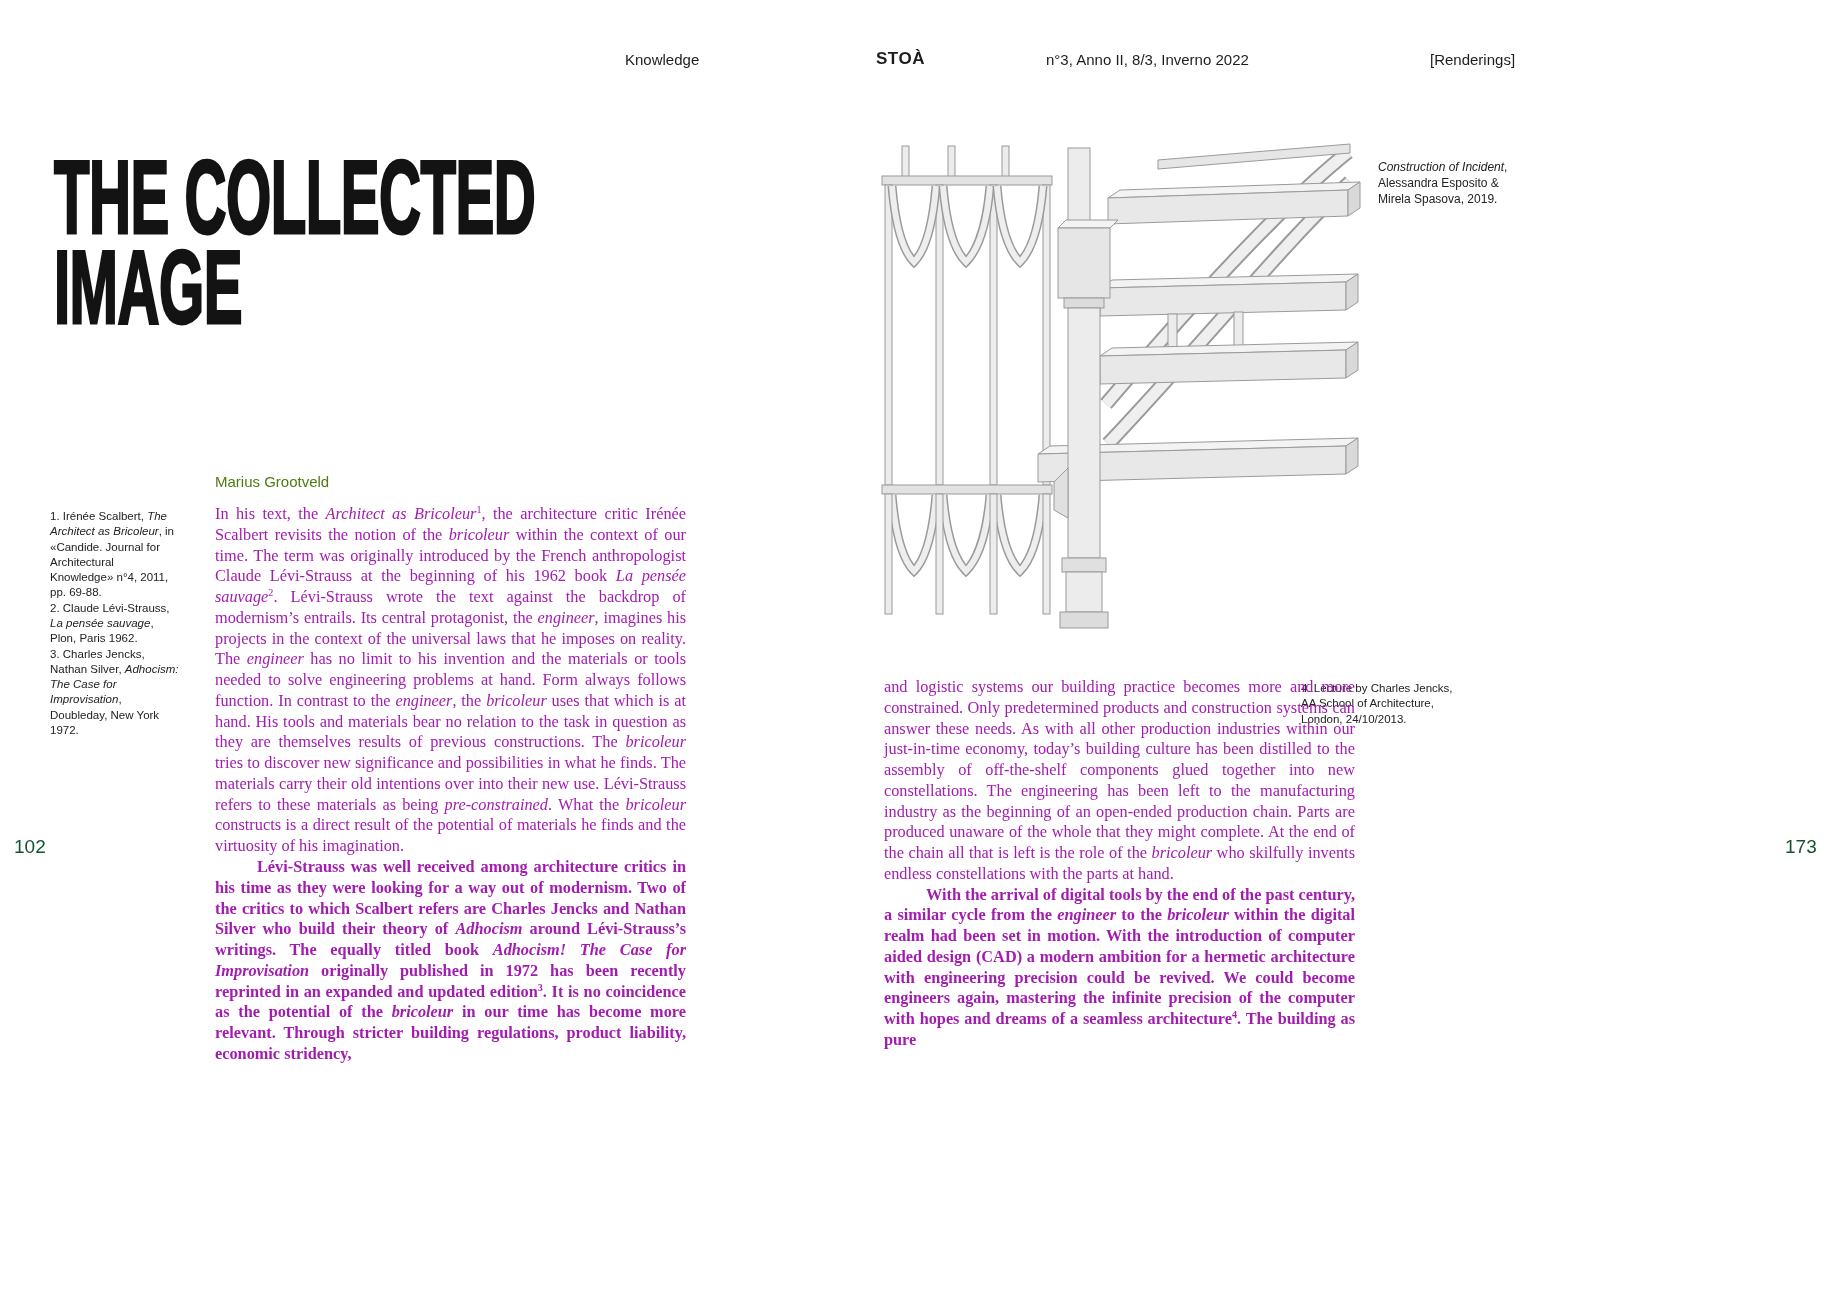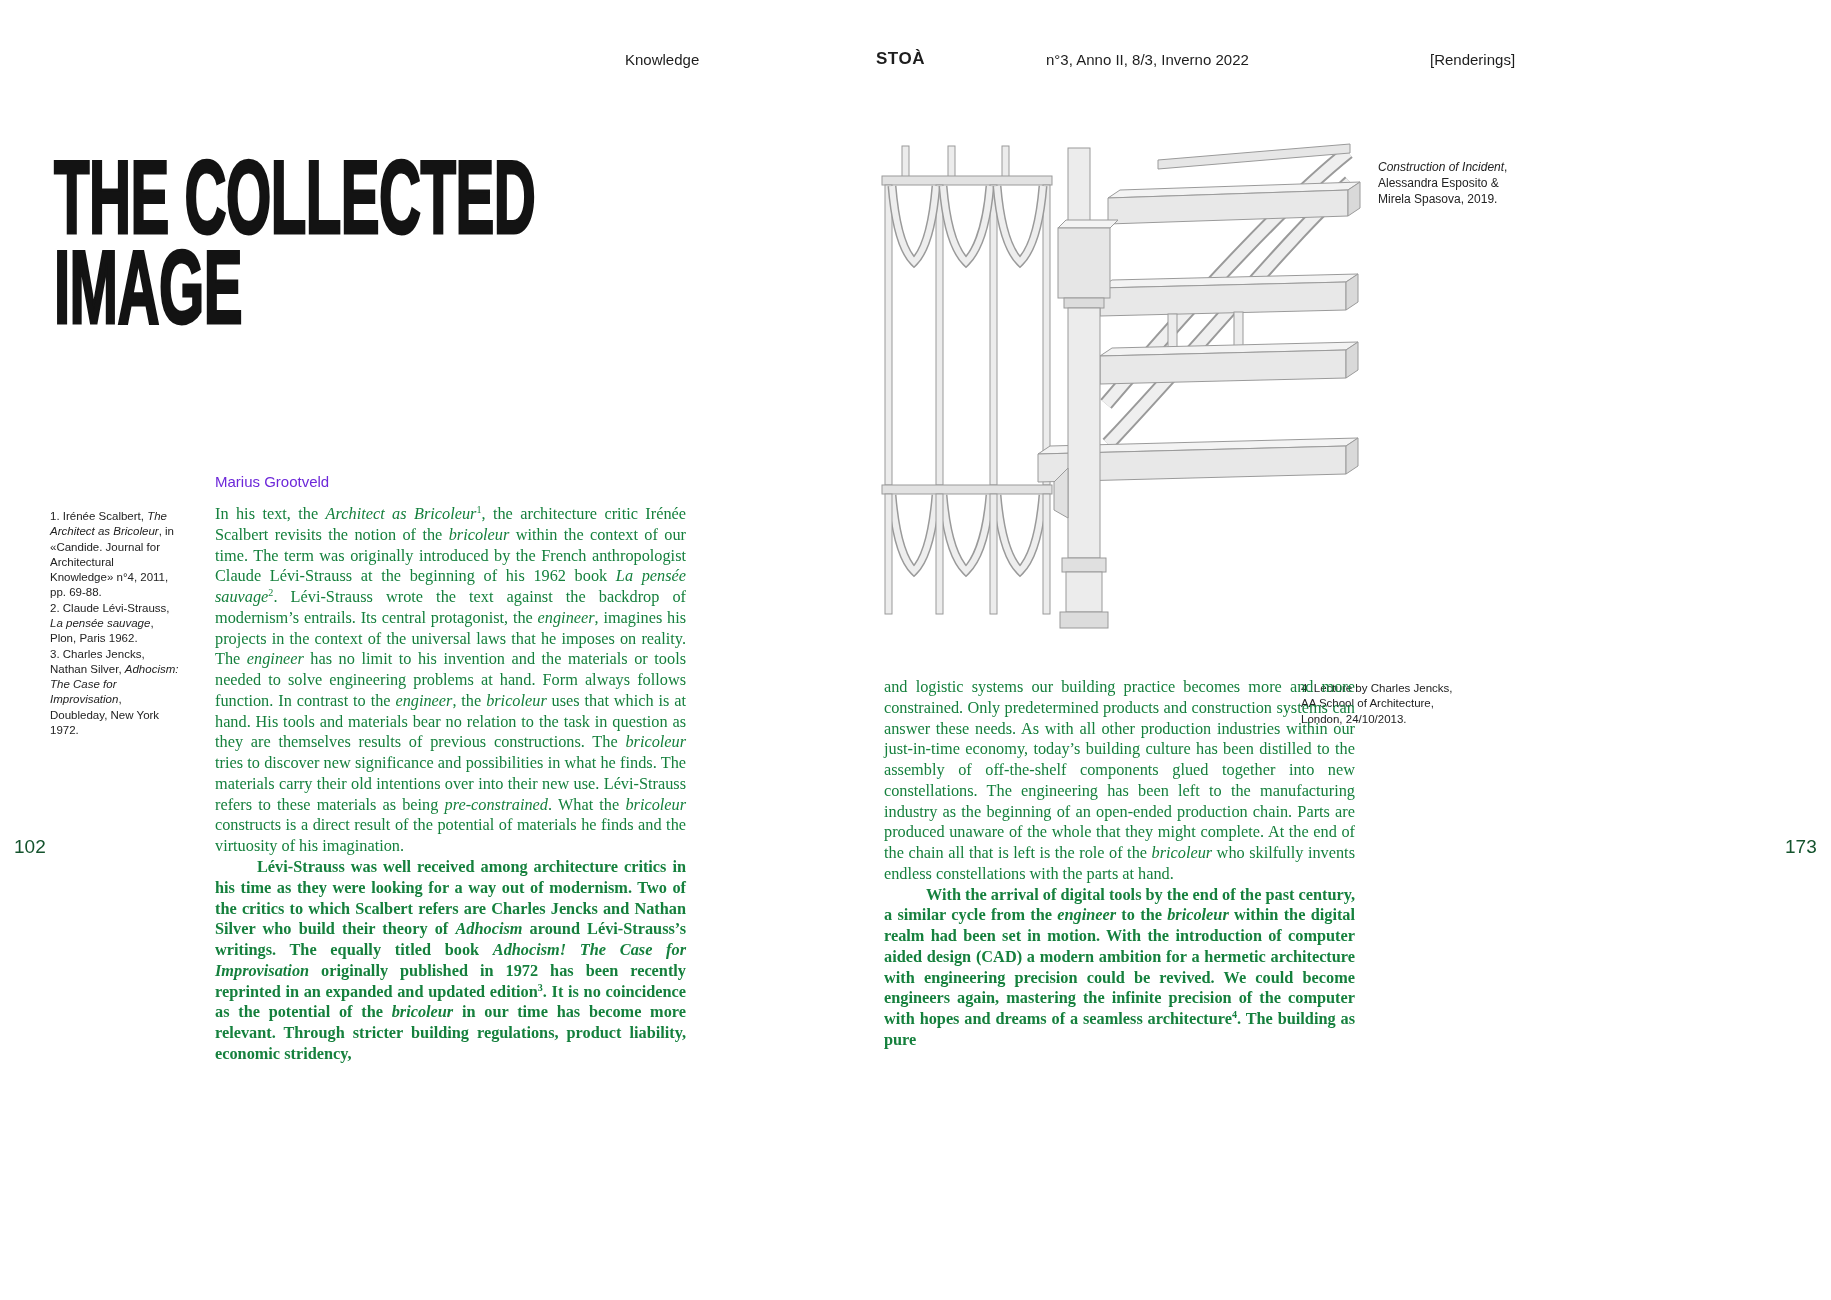--- a/index.html
+++ b/index.html
@@ -13,35 +13,35 @@
   .hdr-journal  { left:876px; font-weight:700; font-size:17px; top:49px; letter-spacing:.5px; }
   .hdr-issue    { left:1046px; }
   .hdr-category { left:1430px; }
 
   
   .title { position:absolute; left:54px; top:152px; transform:scaleX(0.56); transform-origin:left top;
            font-weight:700; font-size:104px; line-height:0.87; letter-spacing:-1px; color:#131313;
            -webkit-text-stroke:3px #131313; white-space:nowrap; }
   .title .tline { display:block; }
 
-  .author { position:absolute; left:215px; top:473px; font-size:15px; color:#6d28d9; }
+  .author { position:absolute; left:215px; top:473px; font-size:15px; color:#4d7c0f; }
 
   
   .note  { font-size:11.5px; line-height:1.33; color:#222; }
   .notes-left { position:absolute; left:50px; top:509px; width:130px; }
   .caption    { position:absolute; left:1378px; top:160px; width:152px; font-size:12px; line-height:1.33; color:#222; }
   .fn-right   { position:absolute; left:1301px; top:681px; width:152px; }
 
   .pagenum { position:absolute; top:836px; font-size:19px; color:#14532d; }
   .pagenum-left  { left:14px; }
   .pagenum-right { left:1785px; }
 
   
   .body-col { position:absolute; width:471px; font-family:"Liberation Serif",serif; font-size:16.3px;
-              line-height:1.275; text-align:justify; color:#15803d; hyphens:auto; -webkit-hyphens:auto; }
+              line-height:1.275; text-align:justify; color:#a21caf; hyphens:auto; -webkit-hyphens:auto; }
   .col-left  { left:215px; top:504px; }
   .col-right { left:884px; top:677px; }
   .body-col p.indent { text-indent:42px;font-weight:bold; }
   .body-col sup { font-size:0.62em; line-height:0; }
 
   .artwork { position:absolute; left:878px; top:138px; width:500px; height:530px; }
   .artwork svg { display:block; }
 </style>
 </head>
 <body>

